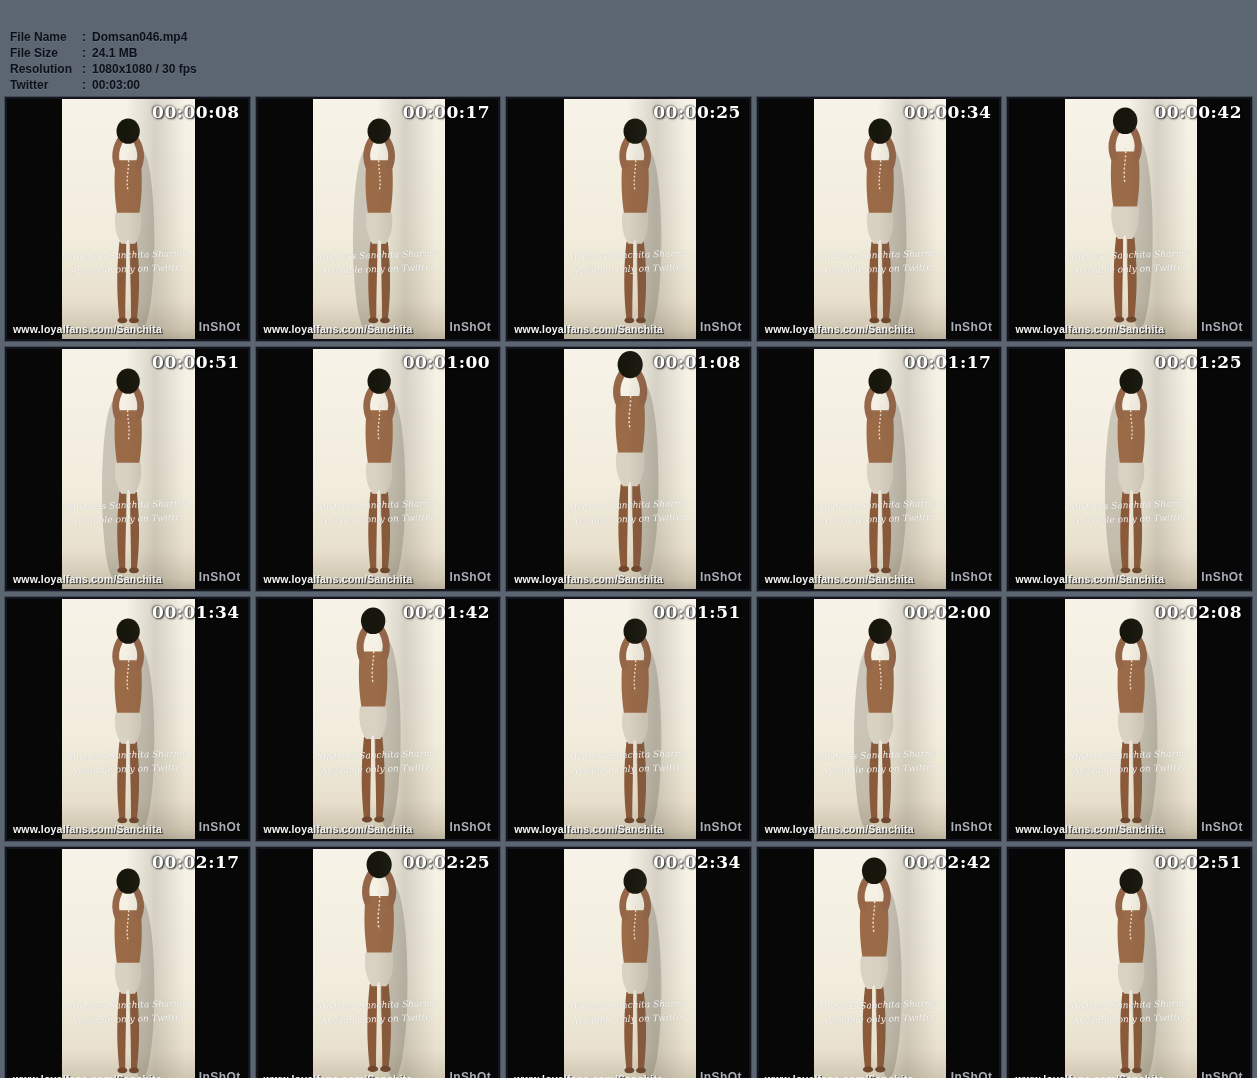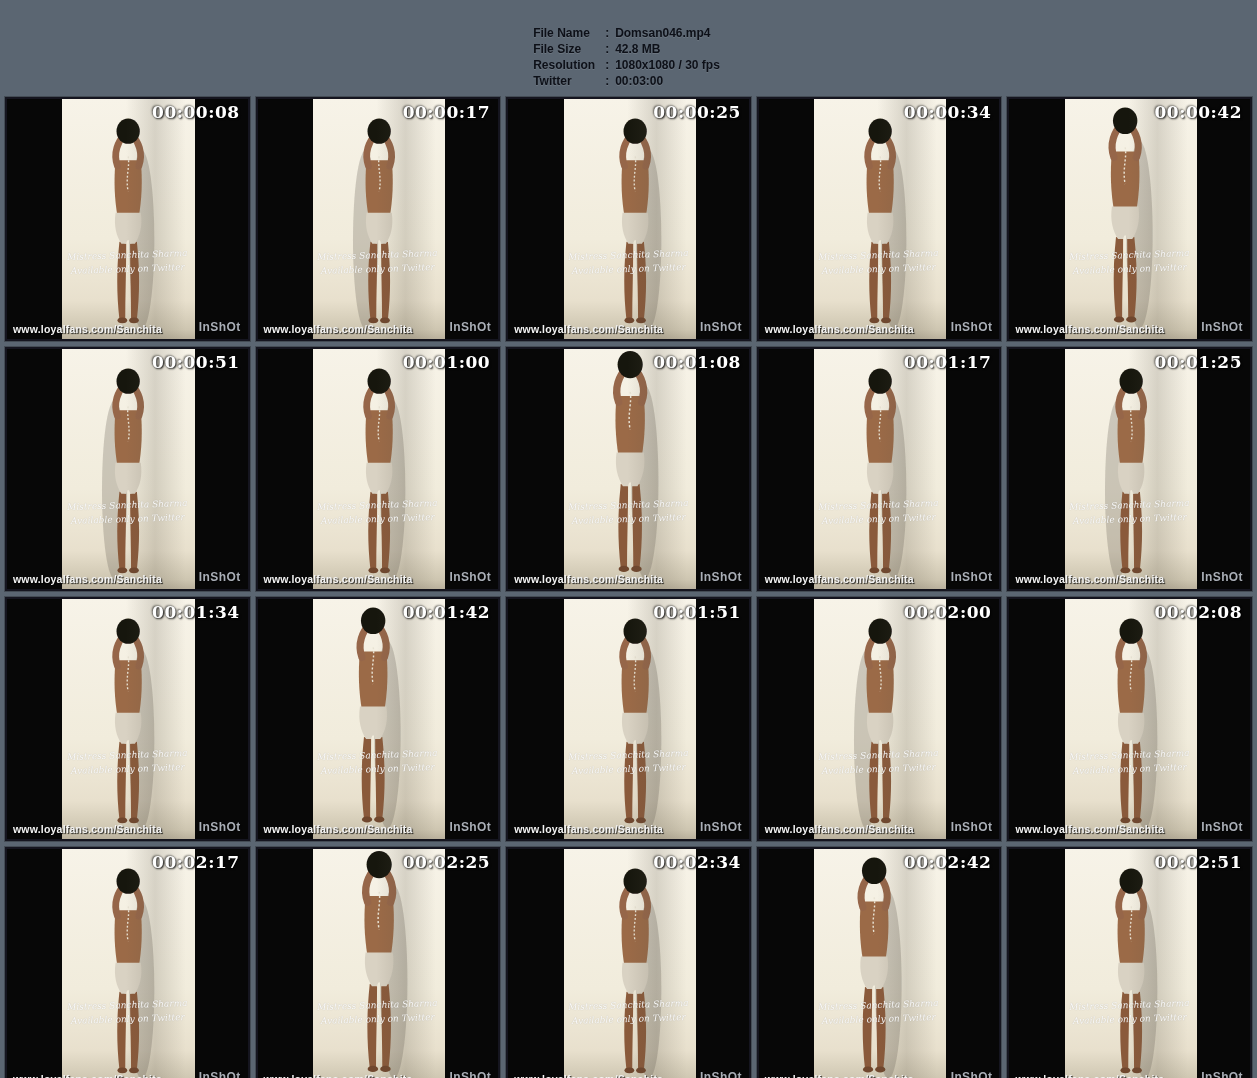--- a/index.html
+++ b/index.html
@@ -9,23 +9,22 @@
     font-family:"Liberation Sans", sans-serif;
     position:relative;
   }
 
   
   .header {
     height:75px;
     background:#5b6672;
     display:flex;
     justify-content:space-between;
-    align-items:center;
+    align-items:flex-end;
     padding:7px 14px 0 10px;
-    flex-direction:column;
   }
   .file-info { display:flex; flex-direction:column; gap:0; }
   .info-row {
     font-size:12px; font-weight:bold; color:#0d1018;
     line-height:16px; white-space:nowrap;
     text-shadow:0 1px 0 rgba(255,255,255,0.10);
   }
   .info-label { display:inline-block; width:72px; }
   .info-colon { display:inline-block; margin-right:6px; }
   .logo-block { text-align:right; margin-top:6px; }
@@ -118,21 +117,21 @@
   <filter id="softblur">
       <feGaussianBlur stdDeviation="0.7"></feGaussianBlur>
     </filter>
 </svg>
 
 <div class="page">
 
   <div class="header">
     <div class="file-info">
         <div class="info-row"><span class="info-label">File Name</span><span class="info-colon">:</span><span class="info-value">Domsan046.mp4</span></div>
-        <div class="info-row"><span class="info-label">File Size</span><span class="info-colon">:</span><span class="info-value">42.8 MB</span></div>
+        <div class="info-row"><span class="info-label">File Size</span><span class="info-colon">:</span><span class="info-value">24.1 MB</span></div>
         <div class="info-row"><span class="info-label">Resolution</span><span class="info-colon">:</span><span class="info-value">1080x1080 / 30 fps</span></div>
         <div class="info-row"><span class="info-label">Twitter</span><span class="info-colon">:</span><span class="info-value">00:03:00</span></div>
       </div>
     <div class="logo-block">
     </div>
   </div>
 
   <div class="grid">
   <div class="cell">
     <div class="wall">

